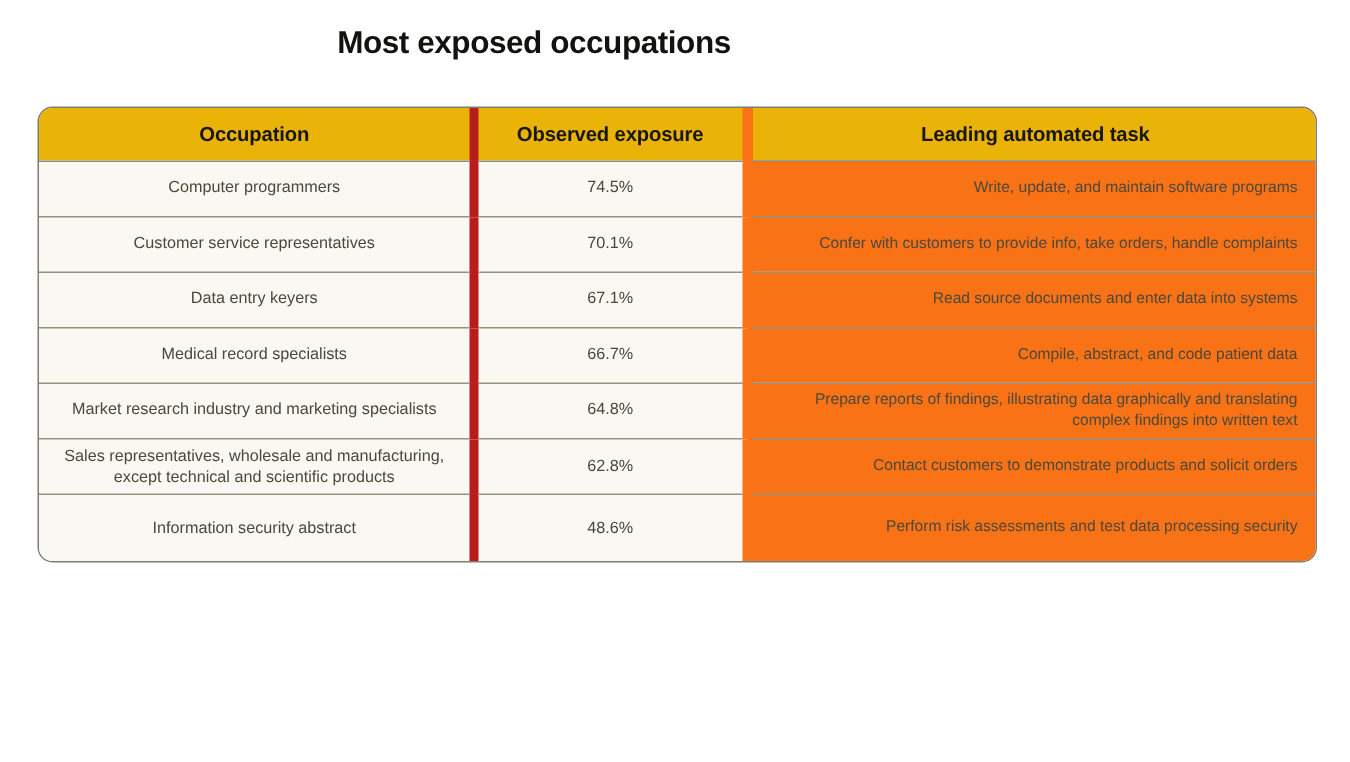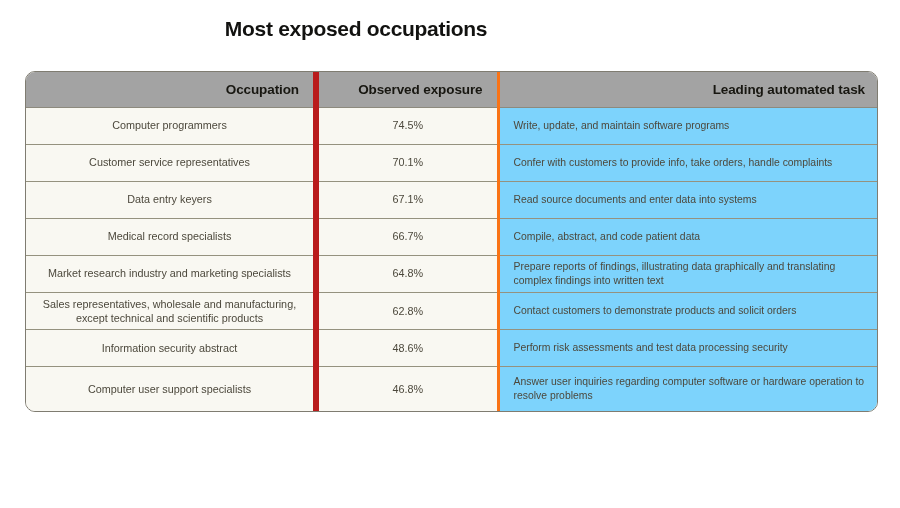--- a/index.html
+++ b/index.html
@@ -34,46 +34,46 @@
   }
   table {
     width: 100%;
     border-collapse: collapse;
     table-layout: fixed;
   }
   col.c-occupation { width: 290px; }
   col.c-exposure   { width: 182px; }
   col.c-task       { width: 381px; }
   th {
-    background: #a3a3a3;
+    background: #eab308;
     height: 35px;
-    text-align: right;
+    text-align: center;
     font-size: 13.5px;
     font-weight: 700;
     color: #181711;
     padding: 0 14px;
     border-bottom: 1px solid #8d8a7e;
     vertical-align: middle;
     letter-spacing: -0.1px;
   }
   td {
     vertical-align: middle;
     padding: 4px 14px;
     font-size: 10.8px;
     color: #4c483c;
     line-height: 1.32;
     border-top: 1px solid #95927f;
   }
   tbody tr { height: 37px; }
   tbody tr:first-child td { border-top: none; }
   tbody tr:last-child { height: 44px; }
   td.col-occupation, td.col-exposure { background: #f9f8f2; text-align: center; }
-  td.col-task { background: #7dd3fc; }
+  td.col-task { background: #f97316; text-align: right; }
   td.col-exposure, th.h-exposure { border-left: 6px solid #b91c1c; }
-  td.col-task, th.h-task { border-left: 3px solid #f97316; }
+  td.col-task, th.h-task { border-left: 7px solid #f97316; }
   td.col-task { font-size: 10.4px; }
 </style>
 </head>
 <body>
 
 <h1 class="page-title">Most exposed occupations</h1>
 
 <div class="table-wrap">
   <table>
     <colgroup>
@@ -117,20 +117,15 @@
         <tr>
           <td class="col-occupation">Sales representatives, wholesale and manufacturing, except technical and scientific products</td>
           <td class="col-exposure">62.8%</td>
           <td class="col-task">Contact customers to demonstrate products and solicit orders</td>
         </tr>
         <tr>
           <td class="col-occupation">Information security abstract</td>
           <td class="col-exposure">48.6%</td>
           <td class="col-task">Perform risk assessments and test data processing security</td>
         </tr>
-        <tr>
-          <td class="col-occupation">Computer user support specialists</td>
-          <td class="col-exposure">46.8%</td>
-          <td class="col-task">Answer user inquiries regarding computer software or hardware operation to resolve problems</td>
-        </tr>
       </tbody>
   </table>
 </div>
 
 </body></html>

